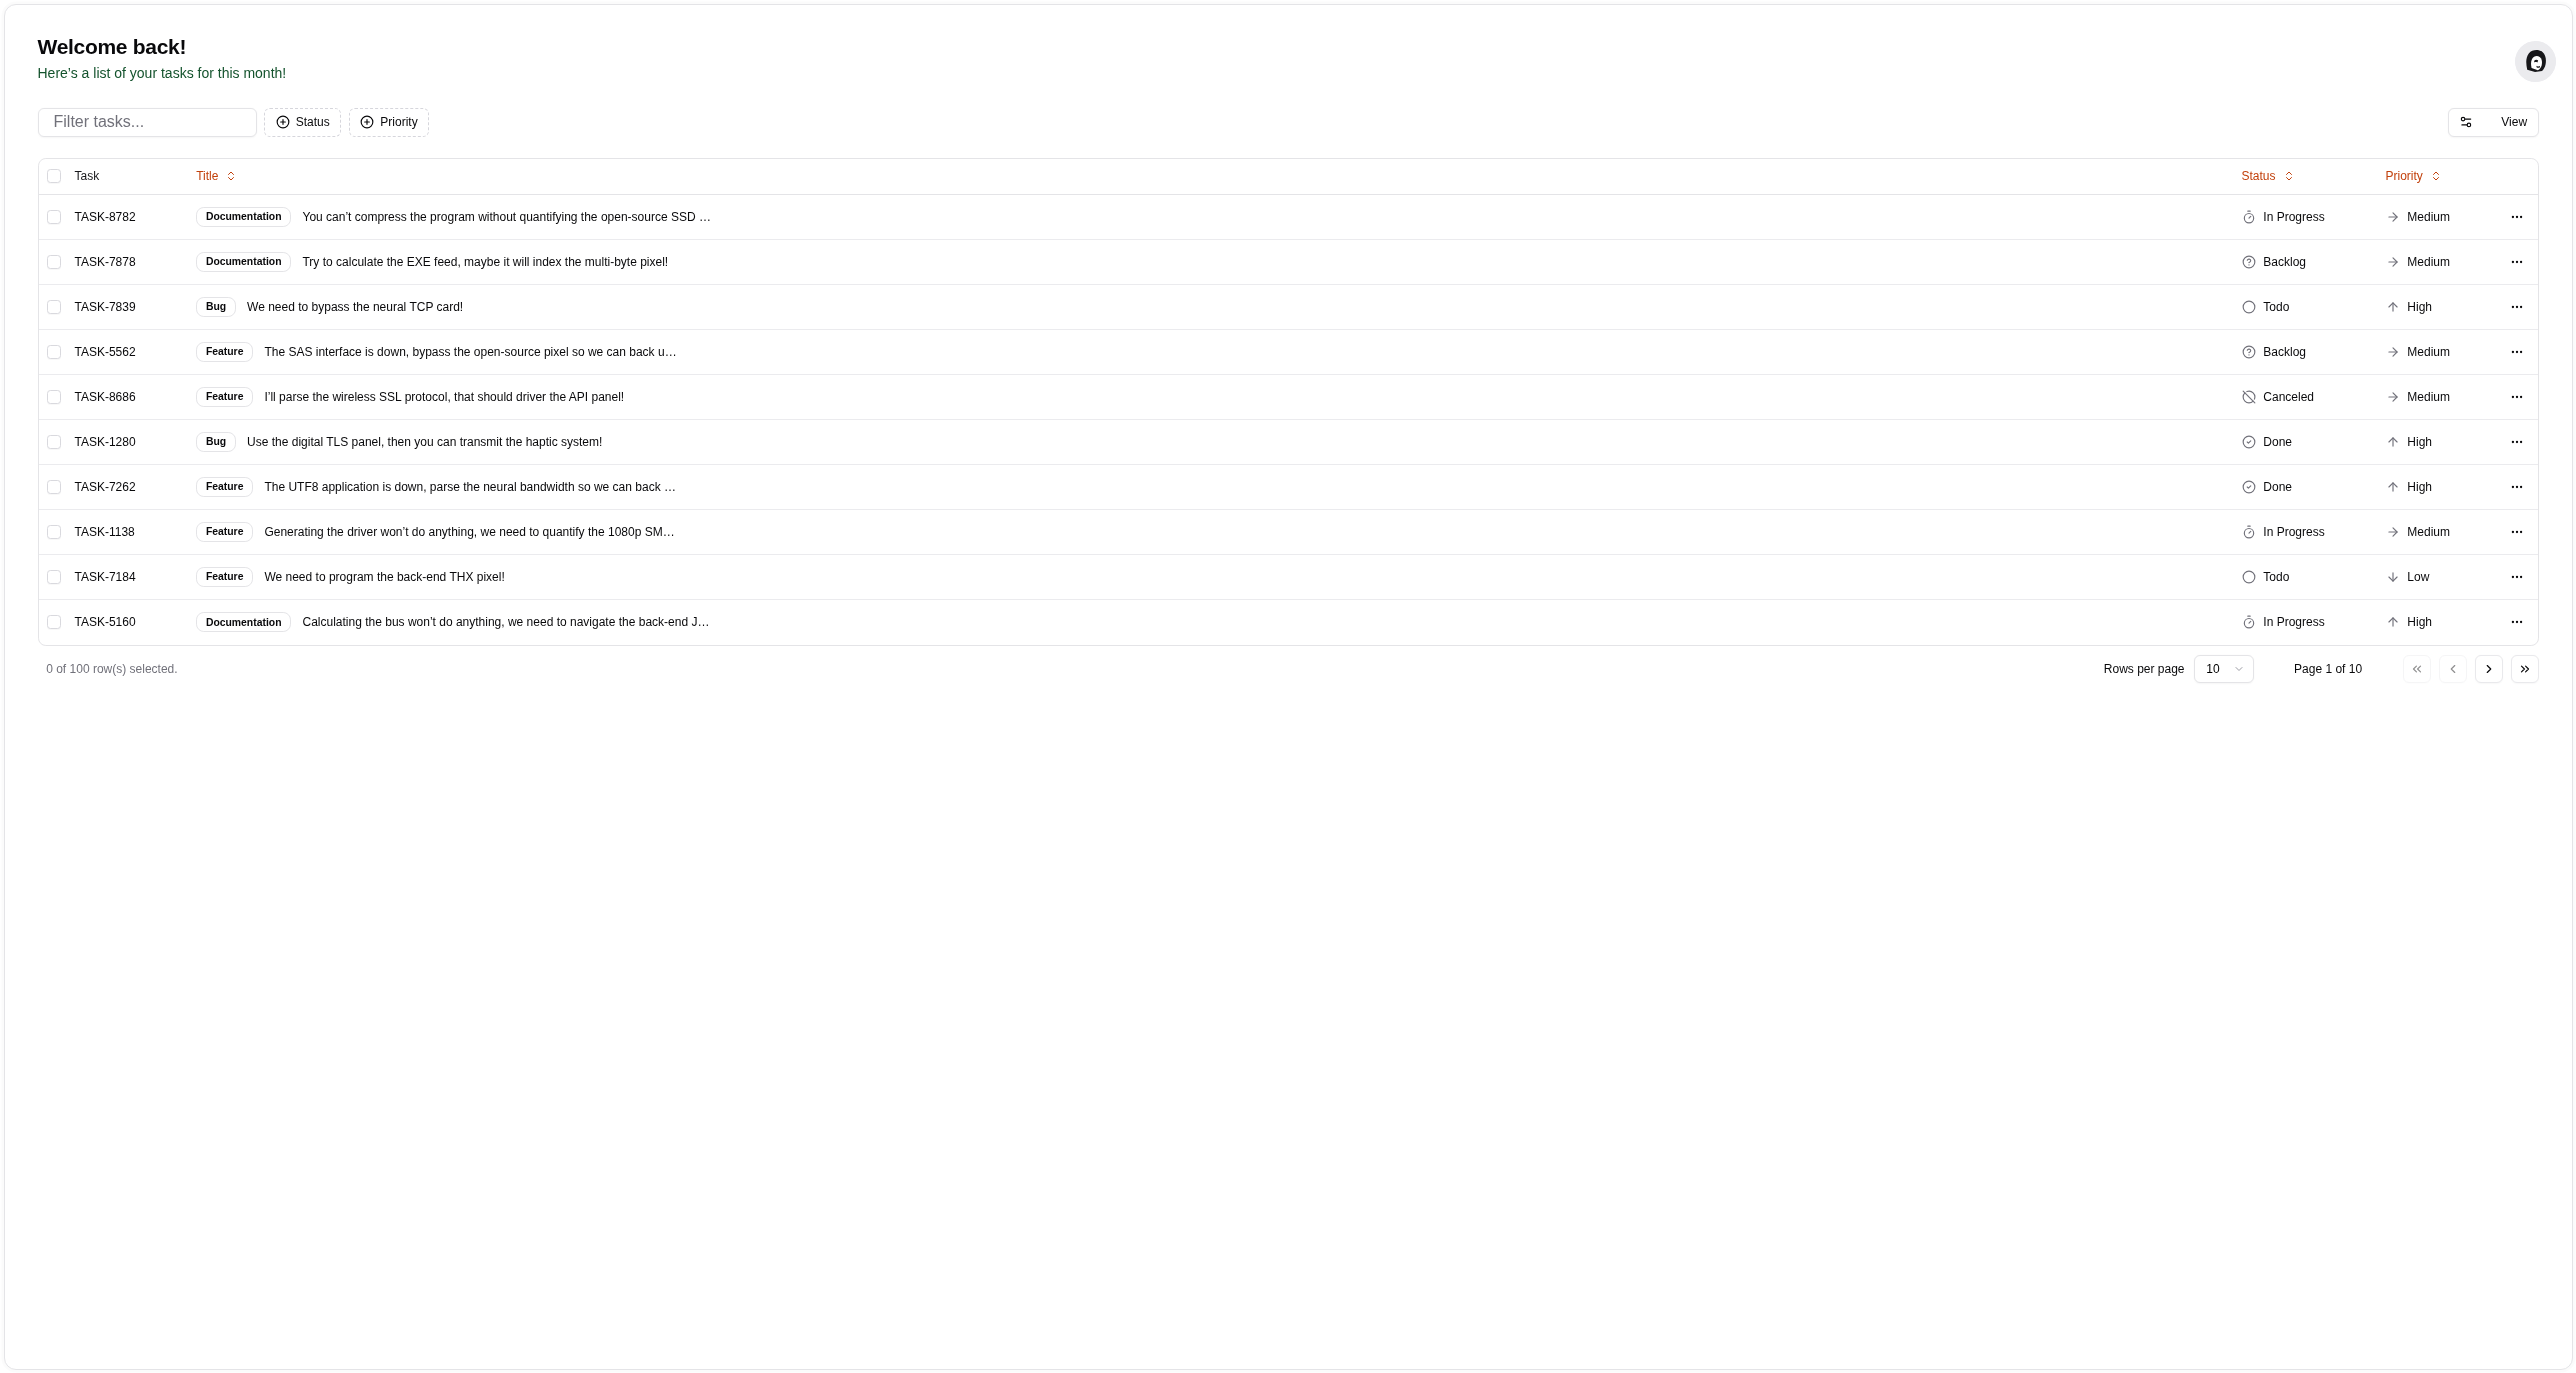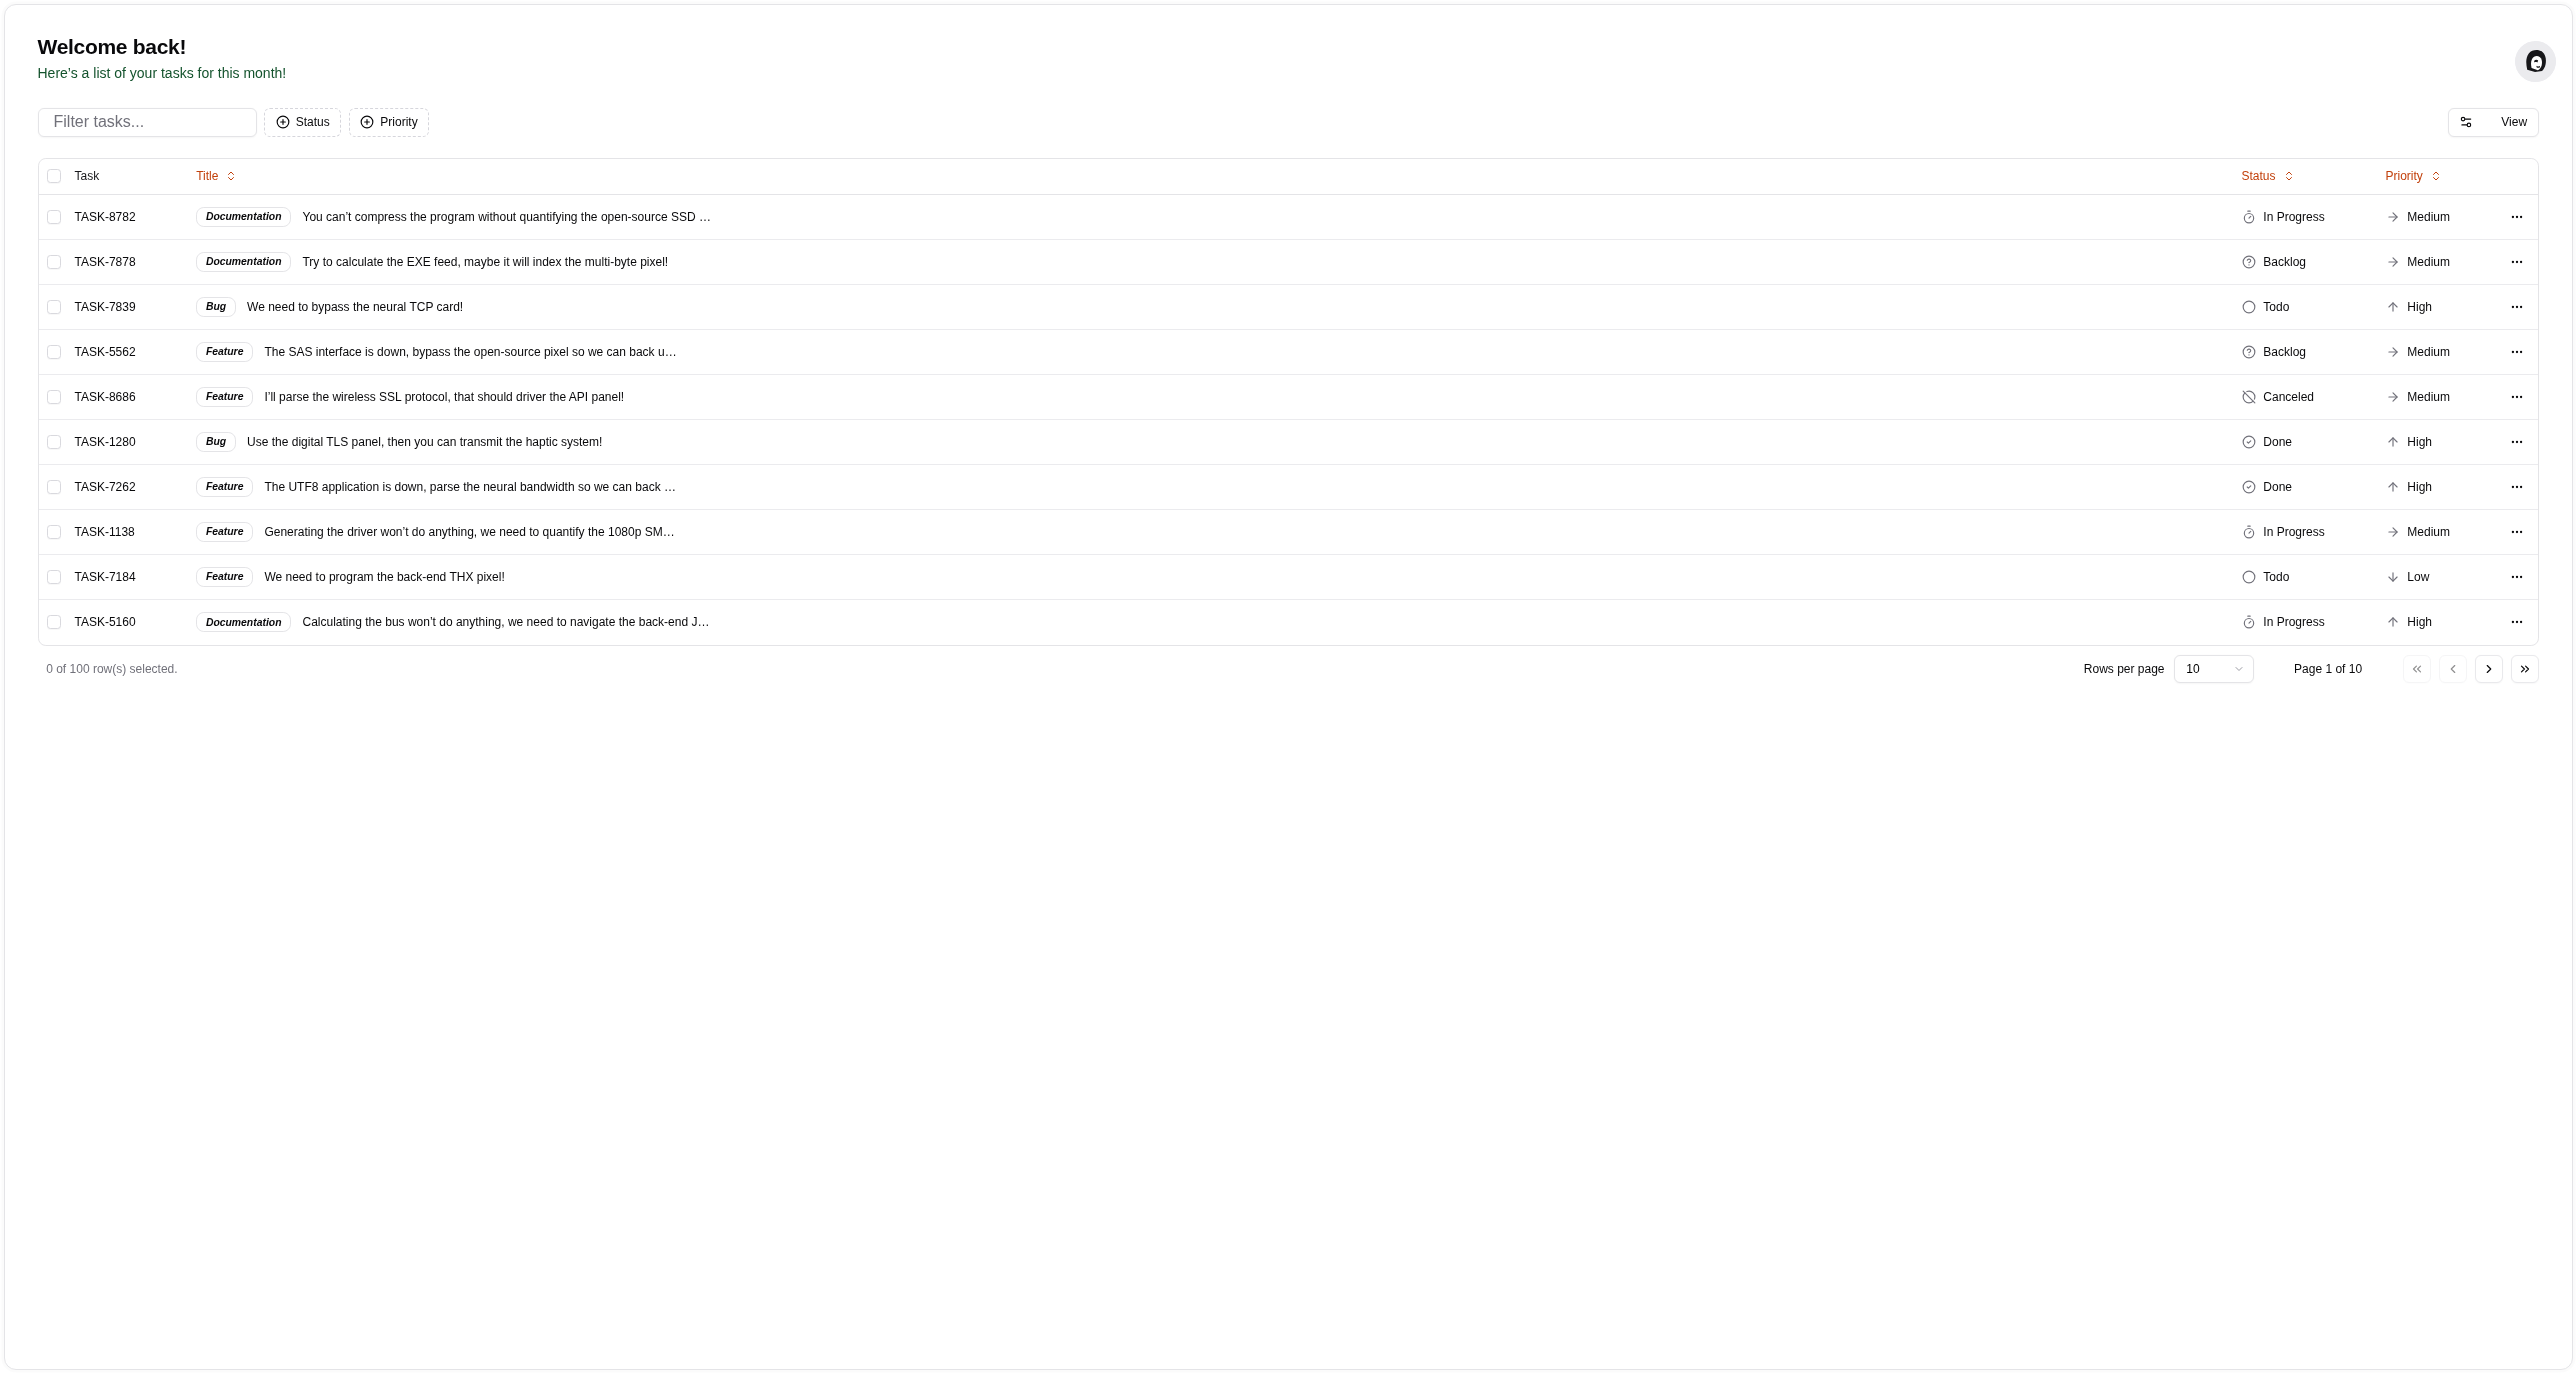--- a/index.html
+++ b/index.html
@@ -41,33 +41,33 @@
   .col-status { width:144px; padding-left:12px; }
   .col-priority { width:122px; padding-left:12px; }
   .col-actions { width:42px; justify-content:center; }
   .head .td { font-weight:500; color:#18181b; }
   .sort-btn { display:inline-flex; align-items:center; gap:7px; background:none; border:none;
     font:inherit; font-weight:500; color:#c2410c; cursor:pointer; padding:0; }
   .checkbox { width:14px; height:14px; border:0.9px solid #d9d9de; border-radius:3.5px;
     background:#fff; display:inline-block; cursor:pointer; box-shadow:0 0.9px 0.9px rgba(0,0,0,0.03); }
   .badge { display:inline-flex; align-items:center; height:20px; padding:0 8.7px;
     border:0.9px solid #e4e4e7; border-radius:7.8px; font-size:10.4px; font-weight:600;
-    white-space:nowrap; flex:none;font-style:italic; }
+    white-space:nowrap; flex:none; }
   .title-text { margin-left:11.3px; font-weight:500; white-space:nowrap; overflow:hidden; }
   .cell-ic { margin-right:7.8px; color:#71717a; flex:none; }
   .dots { width:28px; height:28px; display:inline-flex; align-items:center; justify-content:center;
     background:none; border:none; border-radius:5.2px; cursor:pointer; color:#09090b; }
 
   
   .footer { display:flex; align-items:center; margin-top:9.5px; }
   .sel-info { font-size:12px; color:#71717a; padding-left:8.7px; }
   .foot-right { margin-left:auto; display:flex; align-items:center; }
   .rpp-label { font-size:12px; font-weight:500; }
   .select { display:inline-flex; align-items:center; justify-content:space-between;
-    width:80px; height:28px; border:0.9px solid #e4e4e7; border-radius:6px; background:#fff;
+    width:60px; height:28px; border:0.9px solid #e4e4e7; border-radius:6px; background:#fff;
     padding:0 7.8px 0 11.3px; font-size:12px; font-weight:500; font-family:inherit; cursor:pointer;
     margin-left:9.5px; box-shadow:0 0.9px 1.7px rgba(0,0,0,0.04); }
   .select .chev { color:#9b9ba3; }
   .page-info { font-size:12px; font-weight:500; margin-left:40px; }
   .pager { display:flex; gap:7.8px; margin-left:41px; }
   .pg-btn { width:28px; height:28px; display:inline-flex; align-items:center; justify-content:center;
     border:0.9px solid #e9e9ec; border-radius:6px; background:#fff; cursor:pointer; color:#09090b;
     box-shadow:0 0.9px 1.7px rgba(0,0,0,0.03); }
   .pg-btn[disabled] { opacity:.45; cursor:default; }
 

